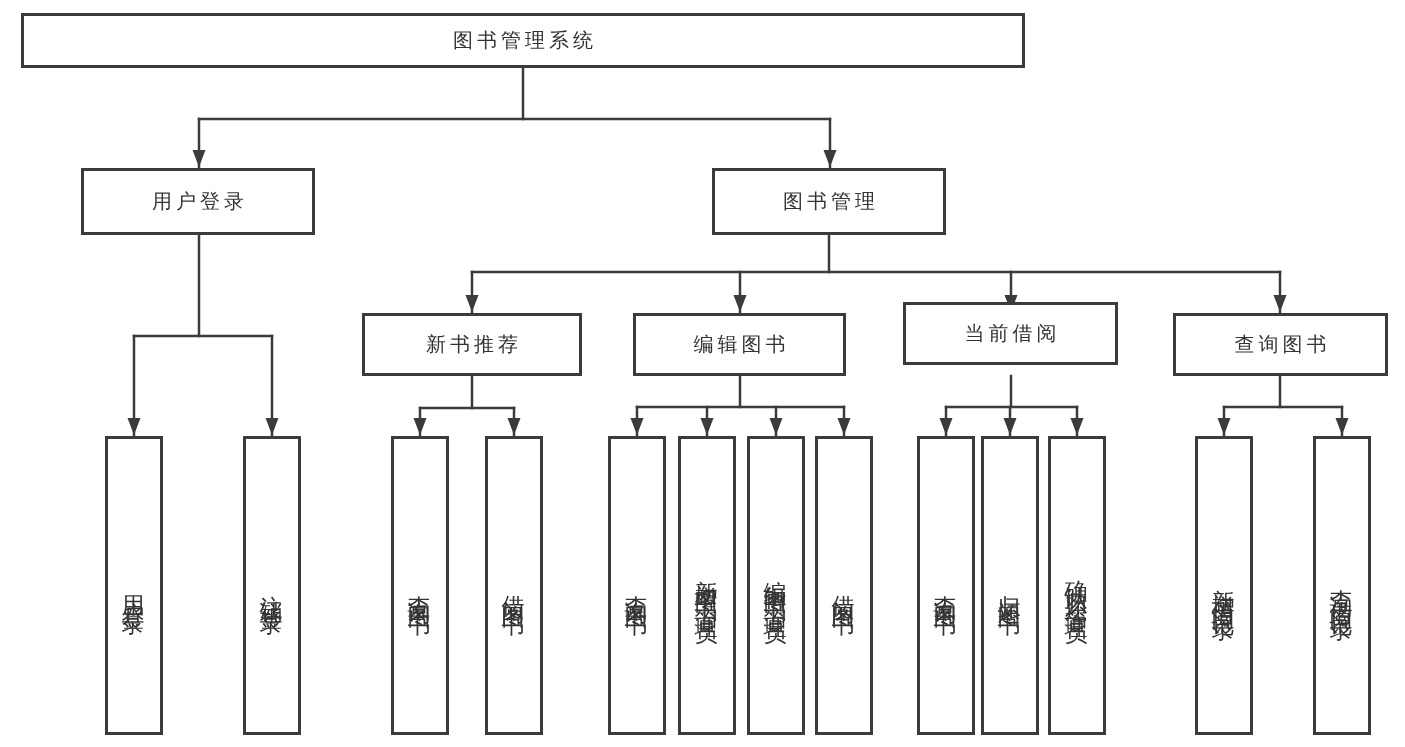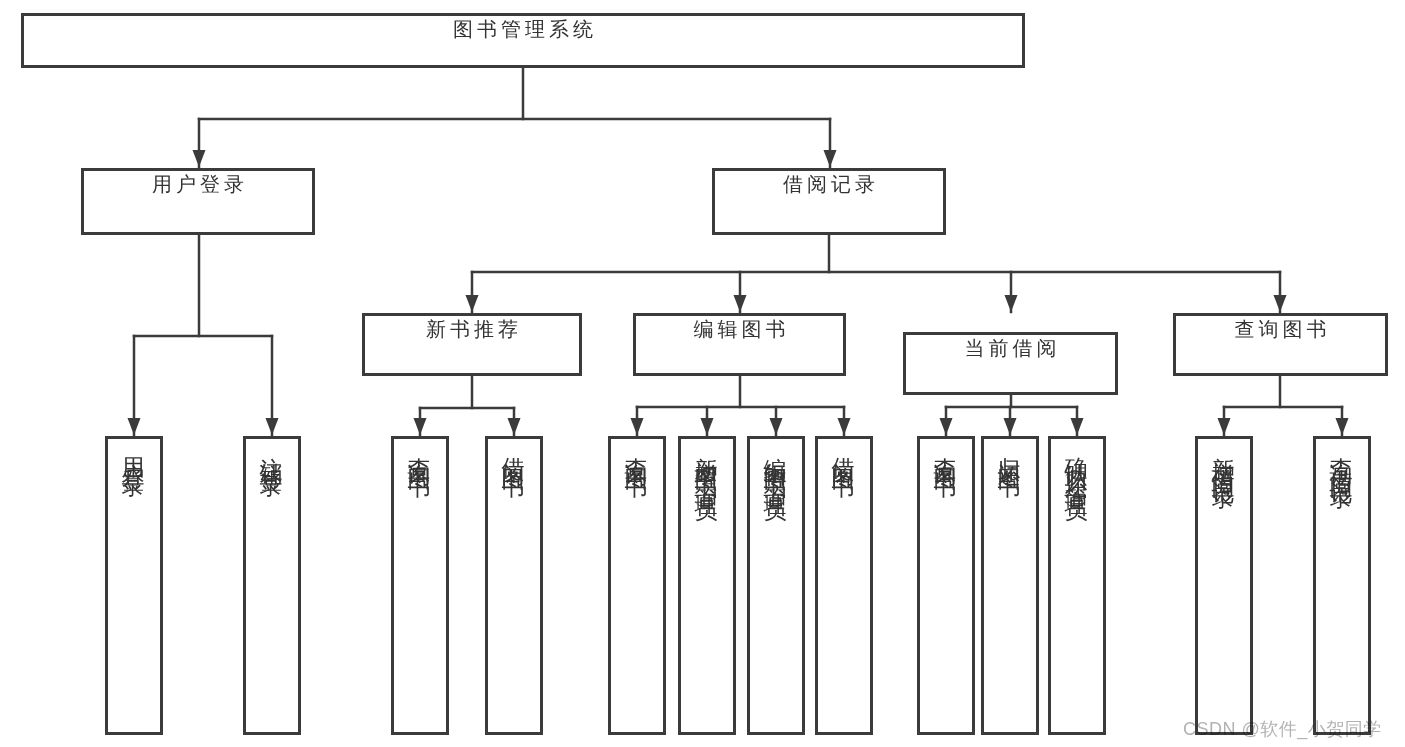--- a/index.html
+++ b/index.html
@@ -20,20 +20,21 @@
     left: 0;
     top: 0;
     pointer-events: none;
   }
   .node {
     position: absolute;
     box-sizing: border-box;
     background: #ffffff;
     border: 3px solid #3b3b3b;
     display: flex;
+    align-items: center;
     justify-content: center;
     color: #333333;
   }
   .h-node .lbl {
     font-size: 20px;
     letter-spacing: 4px;
     margin-right: -4px; 
     white-space: nowrap;
   }
   .v-node .lbl {
@@ -45,21 +46,21 @@
     white-space: nowrap;
   }
   
   .n-root   { left: 21px;   top: 13px;  width: 1004px; height: 55px; }
   
   .n-l2a    { left: 81px;   top: 168px; width: 234px;  height: 67px; }
   .n-l2b    { left: 712px;  top: 168px; width: 234px;  height: 67px; }
   
   .n-l3a    { left: 362px;  top: 313px; width: 220px;  height: 63px; }
   .n-l3b    { left: 633px;  top: 313px; width: 213px;  height: 63px; }
-  .n-l3c    { left: 903px;  top: 332px; width: 215px;  height: 63px; }
+  .n-l3c    { left: 903px;  top: 302px; width: 215px;  height: 63px; }
   .n-l3d    { left: 1173px; top: 313px; width: 215px;  height: 63px; }
   
   .v-node   { top: 436px; width: 58px; height: 299px; }
   .n-v1  { left: 105px; }
   .n-v2  { left: 243px; }
   .n-v3  { left: 391px; }
   .n-v4  { left: 485px; }
   .n-v5  { left: 608px; }
   .n-v6  { left: 678px; }
   .n-v7  { left: 747px; }
@@ -137,21 +138,21 @@
   </svg>
 
   <div class="node h-node n-root">
     <span class="lbl">图书管理系统</span>
   </div>
 
   <div class="node h-node n-l2a">
     <span class="lbl">用户登录</span>
   </div>
   <div class="node h-node n-l2b">
-    <span class="lbl">借阅记录</span>
+    <span class="lbl">图书管理</span>
   </div>
 
   <div class="node h-node n-l3a">
     <span class="lbl">新书推荐</span>
   </div>
   <div class="node h-node n-l3b">
     <span class="lbl">编辑图书</span>
   </div>
   <div class="node h-node n-l3c">
     <span class="lbl">当前借阅</span>
@@ -197,15 +198,14 @@
     <span class="lbl">确认归还（管理员）</span>
   </div>
 
   <div class="node v-node n-v12">
     <span class="lbl">新增借阅记录</span>
   </div>
   <div class="node v-node n-v13">
     <span class="lbl">查询借阅记录</span>
   </div>
 
-  <div class="watermark">CSDN @软件_小贺同学</div>
 
 </div>
 
 </body></html>

